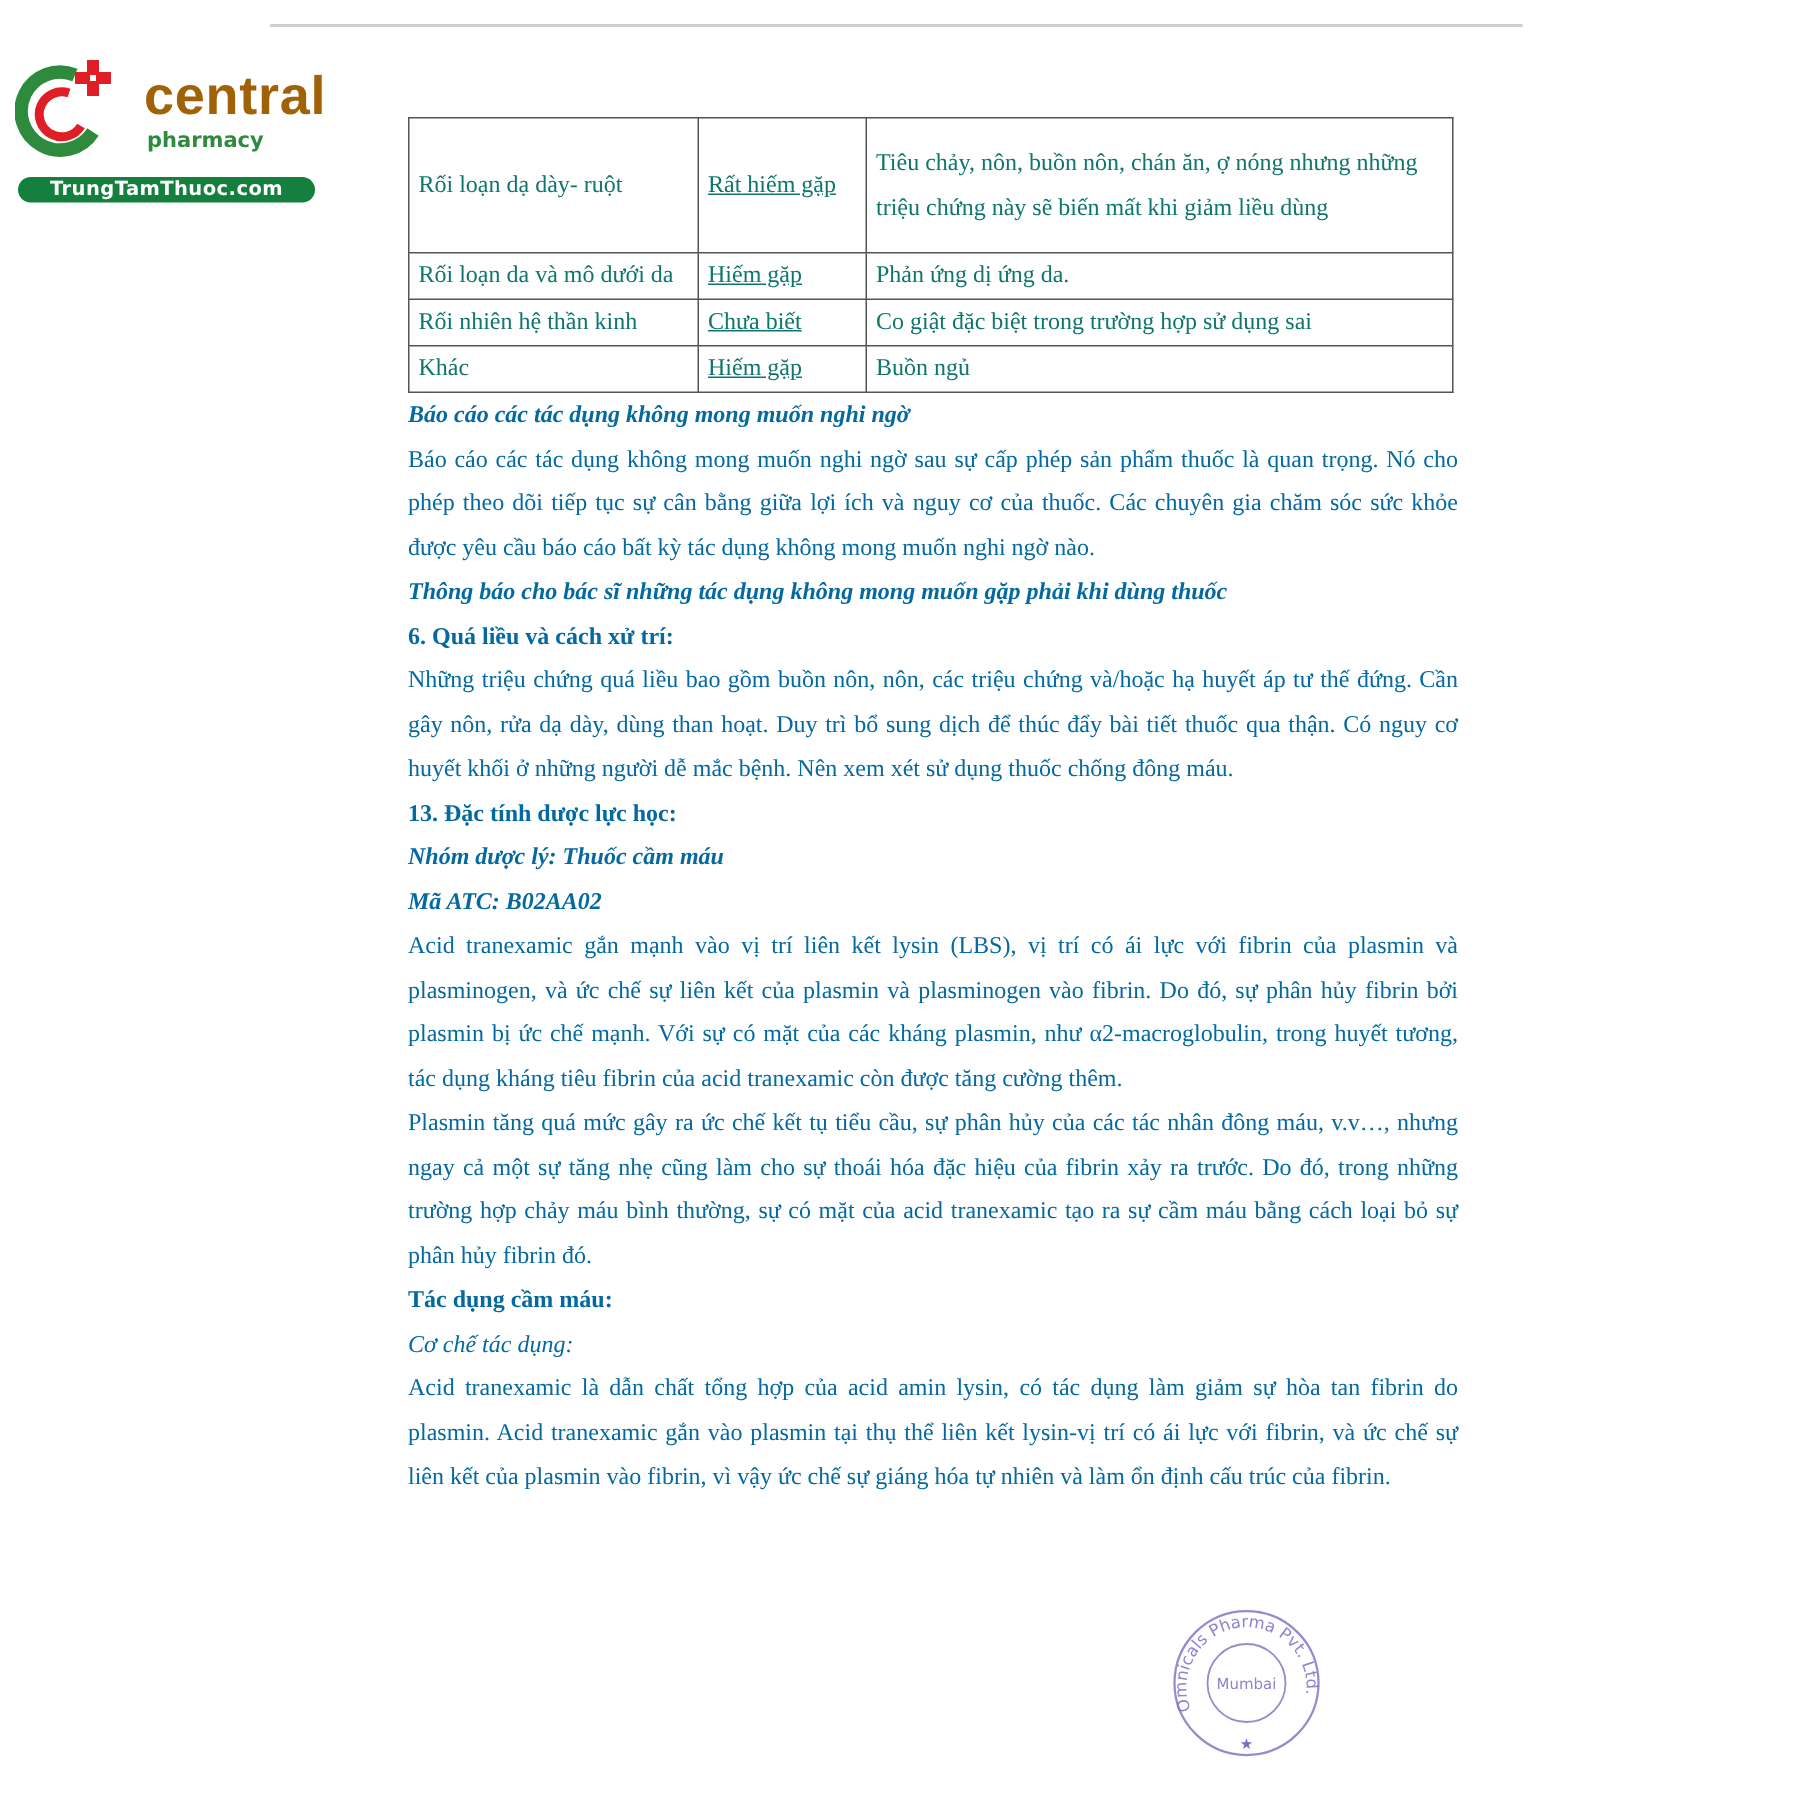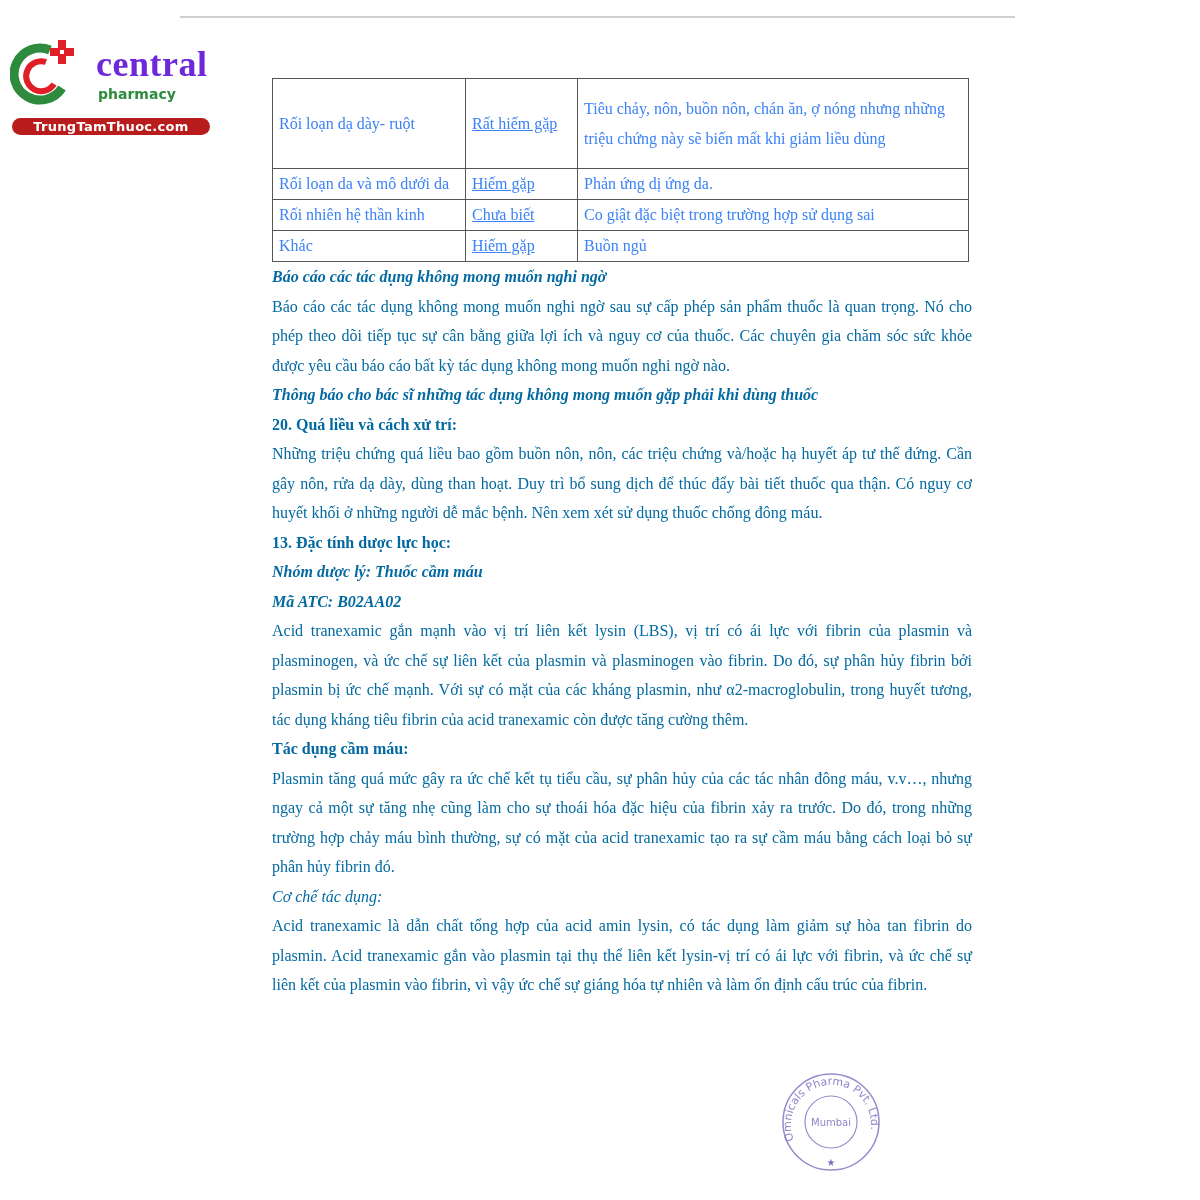--- a/index.html
+++ b/index.html
@@ -3,27 +3,27 @@
 <meta charset="utf-8">
 <style>
   html, body { margin: 0; padding: 0; }
   body {
     width: 1200px; height: 1200px; background: #ffffff; position: relative; overflow: hidden;
     font-family: "Liberation Serif", "DejaVu Serif", serif; color: #2a2a2a;
   }
   .top-rule { position: absolute; left: 180px; top: 16px; width: 835px; height: 2px; background: #cfcfcf; }
   .logo { position: absolute; left: 10px; top: 38px; width: 205px; height: 100px; }
   .logo-mark { position: absolute; left: 0; top: 0; width: 70px; height: 70px; }
-  .logo-word { position: absolute; left: 86px; top: 6px; font-family: Liberation Serif, serif; font-size: 36px; font-weight: bold; color: #6d28d9; letter-spacing: 0.5px; line-height: 40px; }
+  .logo-word { position: absolute; left: 86px; top: 6px; font-family: Liberation Sans, sans-serif; font-size: 36px; font-weight: bold; color: #a16207; letter-spacing: 0.5px; line-height: 40px; }
   .logo-sub { position: absolute; left: 88px; top: 48px; font-family: "DejaVu Sans", sans-serif; font-size: 14px; font-weight: bold; color: #2e8b3d; }
-  .logo-url { position: absolute; left: 2px; top: 80px; width: 198px; height: 17px; border-radius: 9px; background: #b91c1c; color: #fff; font-family: "DejaVu Sans", sans-serif; font-size: 13px; font-weight: bold; text-align: center; line-height: 17px; letter-spacing: 0.3px; }
+  .logo-url { position: absolute; left: 2px; top: 80px; width: 198px; height: 17px; border-radius: 9px; background: #15803d; color: #fff; font-family: "DejaVu Sans", sans-serif; font-size: 13px; font-weight: bold; text-align: center; line-height: 17px; letter-spacing: 0.3px; }
 
   .doc { position: absolute; left: 272px; top: 78px; width: 700px; font-size: 16px; }
   table.adr { border-collapse: collapse; width: 697px; margin-left: 0; }
-  table.adr td { border: 1px solid #555; padding: 0 6px; vertical-align: middle; font-size: 16px; line-height: 30px; color: #3b82f6; }
+  table.adr td { border: 1px solid #555; padding: 0 6px; vertical-align: middle; font-size: 16px; line-height: 30px; color: #0f766e; }
   table.adr td.c1 { width: 180px; }
   table.adr td.c2 { width: 99px; text-decoration: underline; }
   .p { margin: 0; line-height: 29.5px; text-align: justify; color: #0369a1; }
   .bi { font-weight: bold; font-style: italic; }
   .b { font-weight: bold; }
   .i { font-style: italic; font-family: Liberation Serif, serif; }
   .stamp { position: absolute; left: 776px; top: 1070px; width: 110px; height: 105px; }
 </style>
 </head>
 <body>
@@ -65,28 +65,28 @@
       <td class="c1">Khác</td>
       <td class="c2">Hiếm gặp</td>
       <td>Buồn ngủ</td>
     </tr>
   </tbody>
     </table>
 
   <p class="p bi">Báo cáo các tác dụng không mong muốn nghi ngờ</p>
   <p class="p">Báo cáo các tác dụng không mong muốn nghi ngờ sau sự cấp phép sản phẩm thuốc là quan trọng. Nó cho phép theo dõi tiếp tục sự cân bằng giữa lợi ích và nguy cơ của thuốc. Các chuyên gia chăm sóc sức khỏe được yêu cầu báo cáo bất kỳ tác dụng không mong muốn nghi ngờ nào.</p>
   <p class="p bi">Thông báo cho bác sĩ những tác dụng không mong muốn gặp phải khi dùng thuốc</p>
-  <p class="p b">20. Quá liều và cách xử trí:</p>
+  <p class="p b">6. Quá liều và cách xử trí:</p>
   <p class="p">Những triệu chứng quá liều bao gồm buồn nôn, nôn, các triệu chứng và/hoặc hạ huyết áp tư thế đứng. Cần gây nôn, rửa dạ dày, dùng than hoạt. Duy trì bổ sung dịch để thúc đẩy bài tiết thuốc qua thận.  Có nguy cơ huyết khối ở những người dễ mắc bệnh. Nên xem xét sử dụng thuốc chống đông máu.</p>
   <p class="p b">13. Đặc tính dược lực học:</p>
   <p class="p bi">Nhóm dược lý: Thuốc cầm máu</p>
   <p class="p bi">Mã ATC: B02AA02</p>
   <p class="p">Acid tranexamic gắn mạnh vào vị trí liên kết lysin (LBS), vị trí có ái lực với fibrin của plasmin và plasminogen, và ức chế sự liên kết của plasmin và plasminogen vào fibrin. Do đó, sự phân hủy fibrin bởi plasmin bị ức chế mạnh. Với sự có mặt của các kháng plasmin, như α2-macroglobulin, trong huyết tương, tác dụng kháng tiêu fibrin của acid tranexamic còn được tăng cường thêm.</p>
+  <p class="p">Plasmin tăng quá mức gây ra ức chế kết tụ tiểu cầu, sự phân hủy của các tác nhân đông máu, v.v…, nhưng ngay cả một sự tăng nhẹ cũng làm cho sự thoái hóa đặc hiệu của fibrin xảy ra trước. Do đó, trong những trường hợp chảy máu bình thường, sự có mặt của acid tranexamic tạo ra sự cầm máu bằng cách loại bỏ sự phân hủy fibrin đó.</p>
   <p class="p b">Tác dụng cầm máu:</p>
-  <p class="p">Plasmin tăng quá mức gây ra ức chế kết tụ tiểu cầu, sự phân hủy của các tác nhân đông máu, v.v…, nhưng ngay cả một sự tăng nhẹ cũng làm cho sự thoái hóa đặc hiệu của fibrin xảy ra trước. Do đó, trong những trường hợp chảy máu bình thường, sự có mặt của acid tranexamic tạo ra sự cầm máu bằng cách loại bỏ sự phân hủy fibrin đó.</p>
   <p class="p i">Cơ chế tác dụng:</p>
   <p class="p">Acid tranexamic là dẫn chất tổng hợp của acid amin lysin, có tác dụng làm giảm sự hòa tan fibrin do plasmin. Acid tranexamic gắn vào plasmin tại thụ thể liên kết lysin-vị trí có ái lực với fibrin, và ức chế sự liên kết của plasmin vào fibrin, vì vậy ức chế sự giáng hóa tự nhiên và làm ổn định cấu trúc của fibrin.</p>
 </div>
 
 <svg class="stamp" viewBox="0 0 110 105">
   <defs>
     <path id="ring" d="M18 70 A40 40 0 1 1 92 70"></path>
   </defs>
   <circle cx="55" cy="52" r="48" fill="none" stroke="#7b6fc0" stroke-width="1.5" opacity="0.8"></circle>
   <circle cx="55" cy="52" r="26" fill="none" stroke="#7b6fc0" stroke-width="1.2" opacity="0.8"></circle>

